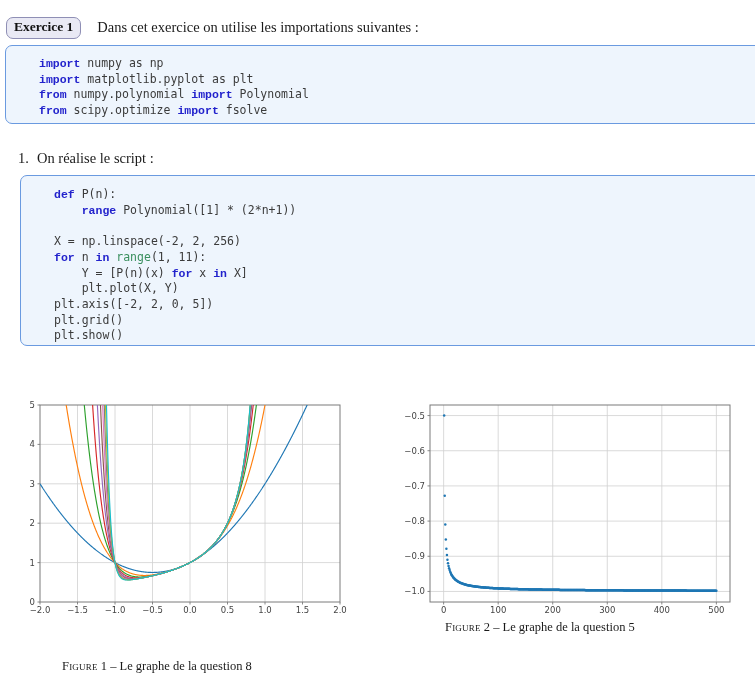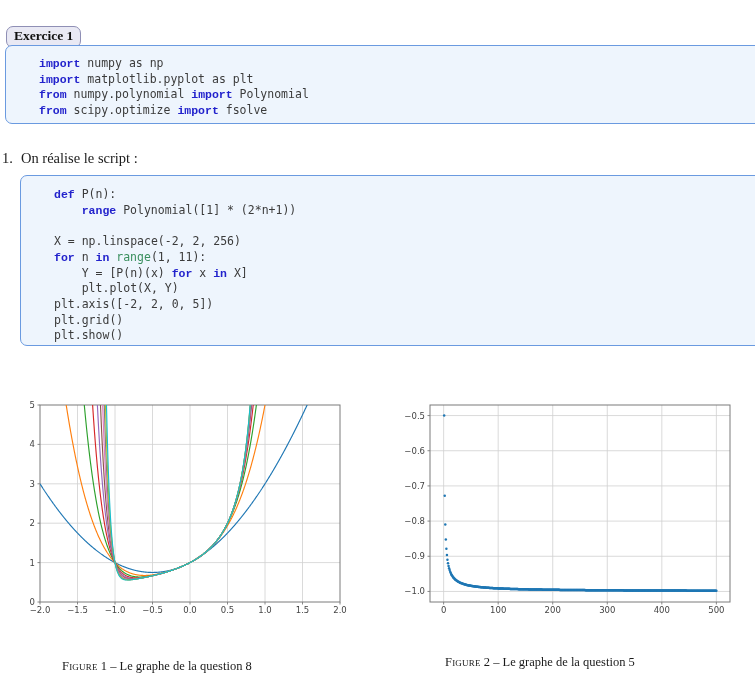--- a/index.html
+++ b/index.html
@@ -18,21 +18,20 @@
 
   
   .ex-line {
     position: absolute;
     left: 6px;
     top: 17px;
     display: flex;
     align-items: center;
     gap: 16px;
     white-space: nowrap;
-    margin-top: 9px;
   }
   .ex-badge {
     display: inline-block;
     border: 1px solid #8f8fb5;
     border-radius: 7px;
     background: #e9e9f4;
     padding: 1px 7px 2px 7px;
     font-weight: bold;
     font-size: 13.5px;
     line-height: 1.25;
@@ -78,21 +77,21 @@
     padding-left: 33px;
     padding-top: 11px;
   }
   .kw   { color: #2222cc; font-weight: bold; font-family: Liberation Mono, monospace; }
   .bi   { color: #3a8f5e; margin-top: 16px; }
   .op   { color: #3b3b3b; }
 
   
   .item-line {
     position: absolute;
-    left: 2px;
+    left: 18px;
     top: 150px;
     font-size: 14.5px;
     white-space: nowrap;
   }
   .item-num { display: inline-block; width: 19px; }
 
   
   .figure {
     position: absolute;
   }
@@ -109,27 +108,28 @@
     font-size: 12.5px;
     white-space: nowrap;
     color: #1a1a1a;
   }
   .fig-caption .fig-word {
     font-variant: small-caps;
     letter-spacing: 0.2px;
     margin-top: 6px;
   }
   .cap-left  { left: 62px;  top: 659px; }
-  .cap-right { left: 445px; top: 655px; text-align: right; }
+  .cap-right { left: 445px; top: 620px; text-align: right; }
 </style>
 </head>
 <body>
 
 <div class="ex-line">
   <span class="ex-badge">Exercice 1</span>
+  <span class="ex-text">Dans cet exercice on utilise les importations suivantes :</span>
 </div>
 
 <div class="code-block block-1">
   <pre class="code-pre"><span class="kw">import</span> numpy <span class="op">as</span> np
 <span class="kw">import</span> matplotlib.pyplot <span class="op">as</span> plt
 <span class="kw">from</span> numpy.polynomial <span class="kw">import</span> Polynomial
 <span class="kw">from</span> scipy.optimize <span class="kw">import</span> fsolve</pre>
 </div>
 
 <div class="item-line">

